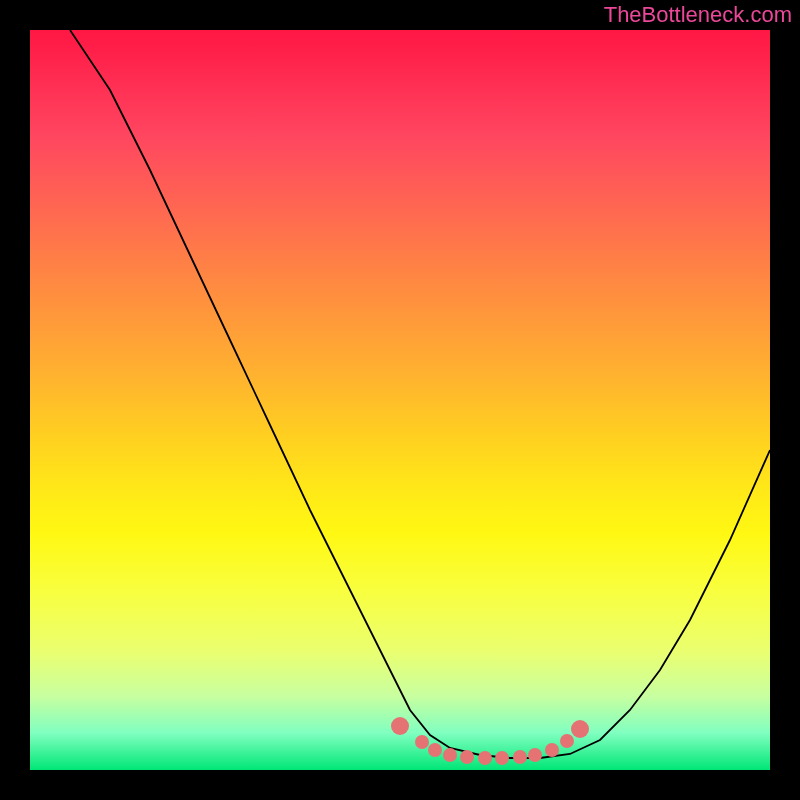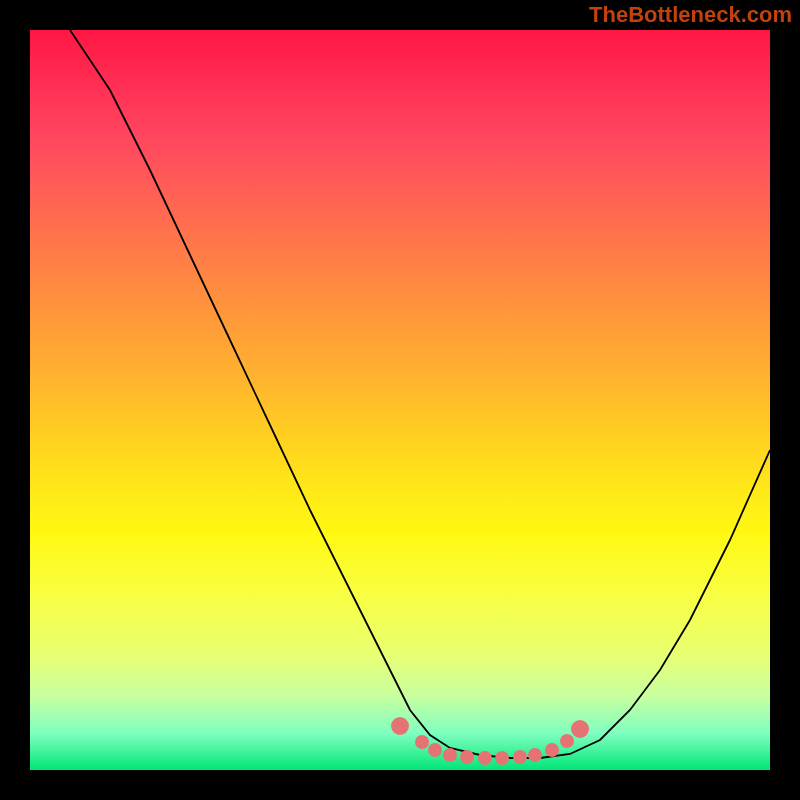--- a/index.html
+++ b/index.html
@@ -7,23 +7,23 @@
     width: 800px;
     height: 800px;
     background: #000;
     font-family: Arial, Helvetica, sans-serif;
     position: relative;
   }
   .watermark {
     position: absolute;
     top: 2px;
     right: 8px;
-    color: #c2410c;
+    color: #ec4899;
     font-size: 22px;
-    font-weight: bold;
+    font-weight: normal;
     z-index: 10;
   }
   .frame {
     position: absolute;
     left: 30px;
     top: 30px;
     width: 740px;
     height: 740px;
   }
   .gradient-bg {

